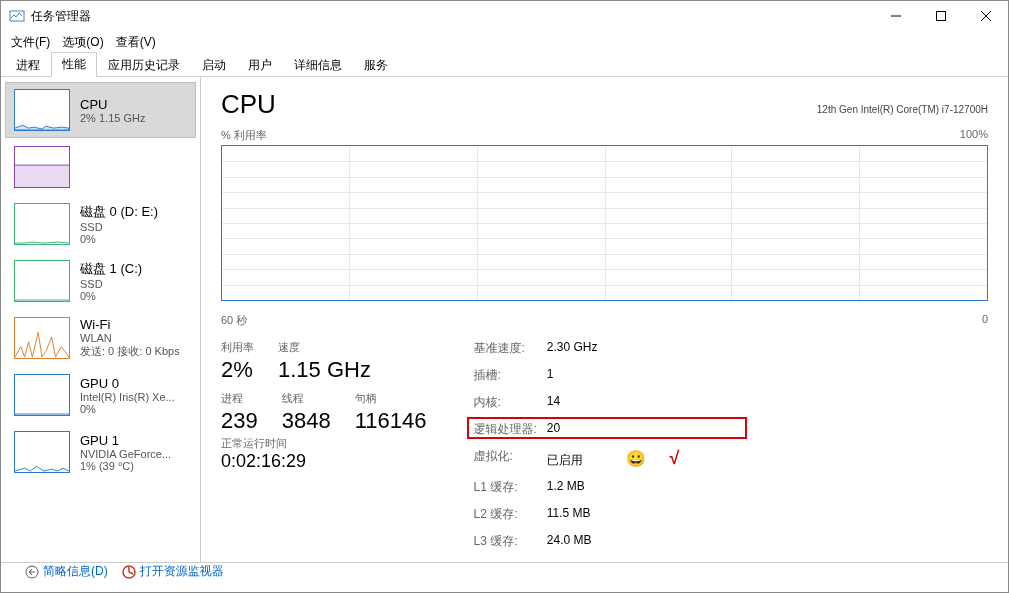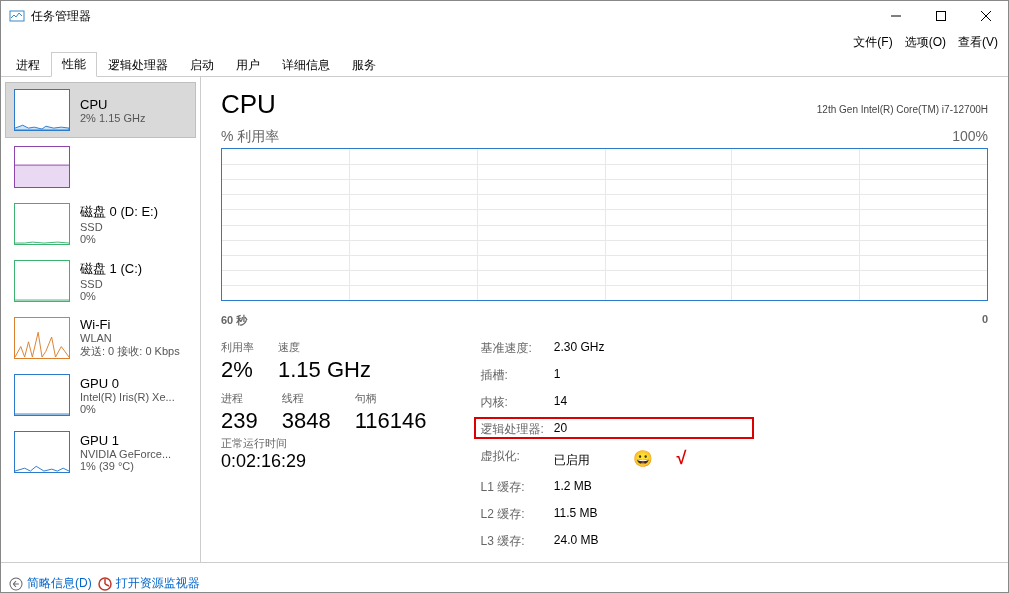--- a/index.html
+++ b/index.html
@@ -6,21 +6,21 @@
   body { font-family: "Microsoft YaHei", "Segoe UI", sans-serif; font-size: 12px; color: #000; background: #fff; width: 1009px; height: 593px; overflow: hidden; border: 1px solid #888; display: flex; flex-direction: column; }
   
   
   .titlebar { height: 30px; display: flex; align-items: center; padding: 0 0 0 8px; }
   .titlebar-icon { width: 16px; height: 16px; margin-right: 6px; display: flex; align-items: center; justify-content: center; }
   .titlebar-title { flex: 1; }
   .win-controls { display: flex; height: 100%; }
   .win-btn { width: 45px; height: 100%; display: flex; align-items: center; justify-content: center; cursor: default; font-size: 14px; }
   
   
-  .menubar { height: 22px; display: flex; align-items: center; padding: 0 4px; justify-content: flex-end; }
+  .menubar { height: 22px; display: flex; align-items: center; padding: 0 4px; }
   .menu-item { padding: 2px 6px; cursor: default; }
   
   
   .tabs { display: flex; border-bottom: 1px solid #ccc; padding-left: 4px; height: 24px; align-items: flex-end; }
   .tab { padding: 3px 10px; border: 1px solid transparent; border-bottom: none; cursor: default; font-size: 12px; position: relative; top: 1px; }
   .tab.active { border: 1px solid #ccc; border-bottom: 1px solid #fff; background: #fff; }
   
   
   .content { flex: 1; display: flex; overflow: hidden; }
   
@@ -33,44 +33,44 @@
   .side-info { flex: 1; overflow: hidden; }
   .side-name { font-size: 13px; white-space: nowrap; }
   .side-sub { font-size: 11px; color: #555; white-space: nowrap; overflow: hidden; text-overflow: ellipsis; }
   
   
   .detail { flex: 1; padding: 12px 20px; overflow: hidden; display: flex; flex-direction: column; }
   .detail-header { display: flex; align-items: baseline; justify-content: space-between; margin-bottom: 8px; }
   .detail-title { font-size: 26px; font-weight: 400; }
   .detail-subtitle { font-size: 10px; color: #444; }
   
-  .chart-labels { display: flex; justify-content: space-between; font-size: 14px; color: #666; margin-bottom: 2px; }
+  .chart-labels { display: flex; justify-content: space-between; font-size: 11px; color: #666; margin-bottom: 2px; }
   .big-chart { height: 200px; border: 1px solid #2c7acc; position: relative; background: #fff; }
   .grid-line-h { position: absolute; left: 0; right: 0; border-top: 1px solid #e8e8e8; }
   .grid-line-v { position: absolute; top: 0; bottom: 0; border-left: 1px solid #e8e8e8; }
   .chart-area { position: absolute; left: 0; right: 0; bottom: 0; top: 0; }
-  .chart-axis-labels { display: flex; justify-content: space-between; font-size: 11px; color: #666; margin-top: 12px; font-weight: bold; }
+  .chart-axis-labels { display: flex; justify-content: space-between; font-size: 11px; color: #666; margin-top: 12px; }
   
   
   .stats-row { display: flex; margin-top: 12px; gap: 24px; }
   .stats-left { display: flex; gap: 24px; }
   .stat-block { }
   .stat-label { font-size: 11px; color: #666; }
   .stat-value-big { font-size: 22px; font-weight: 400; margin-top: 2px; }
   
-  .stats-right { display: grid; grid-template-columns: auto auto; column-gap: 16px; row-gap: 3px; font-size: 12px; margin-left: 30px; position: relative; gap: 10px; }
+  .stats-right { display: grid; grid-template-columns: auto auto; column-gap: 16px; row-gap: 3px; font-size: 12px; margin-left: 23px; position: relative; gap: 10px; }
   .stats-right .k { color: #666; }
   .stats-right .v { color: #000; }
   
   .uptime-block { margin-top: 2px; }
   
   .highlight-box { position: absolute; border: 2px solid #d00; pointer-events: none; }
   
   
-  .statusbar { height: 30px; border-top: 1px solid #ccc; display: flex; align-items: flex-end; padding: 0 8px; gap: 6px; }
+  .statusbar { height: 30px; border-top: 1px solid #ccc; display: flex; align-items: flex-start; padding: 0 24px; gap: 14px; }
   .status-link { color: #0066cc; cursor: pointer; display: flex; align-items: center; gap: 4px; }
   .status-icon { width: 14px; height: 14px; }
   .expand-icon svg { transform: rotate(45deg); }
   
   .emoji { font-size: 16px; }
   .checkmark { color: #d00; font-size: 18px; font-weight: bold; margin-left: 20px; }
   
   
   .sidebar::-webkit-scrollbar { width: 16px; }
   .sidebar::-webkit-scrollbar-track { background: #f0f0f0; }
@@ -109,21 +109,21 @@
 
 <div class="menubar">
   <span class="menu-item">文件(F)</span>
   <span class="menu-item">选项(O)</span>
   <span class="menu-item">查看(V)</span>
 </div>
 
 <div class="tabs">
   <div class="tab">进程</div>
   <div class="tab active">性能</div>
-  <div class="tab">逻辑处理器</div>
+  <div class="tab">应用历史记录</div>
   <div class="tab">启动</div>
   <div class="tab">用户</div>
   <div class="tab">详细信息</div>
   <div class="tab">服务</div>
 </div>
 
 <div class="content">
 
   <div class="sidebar">
 

